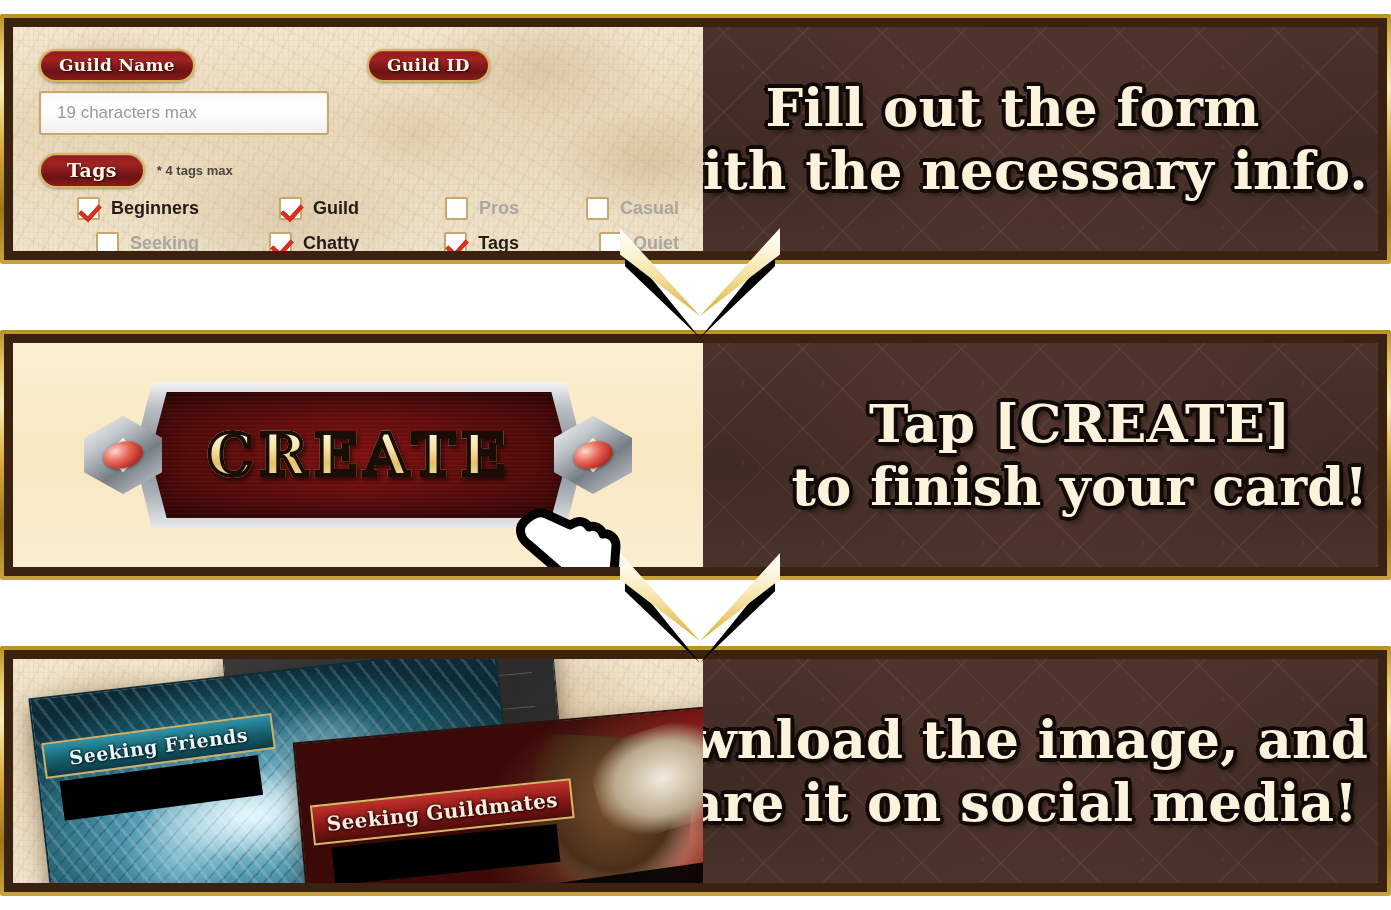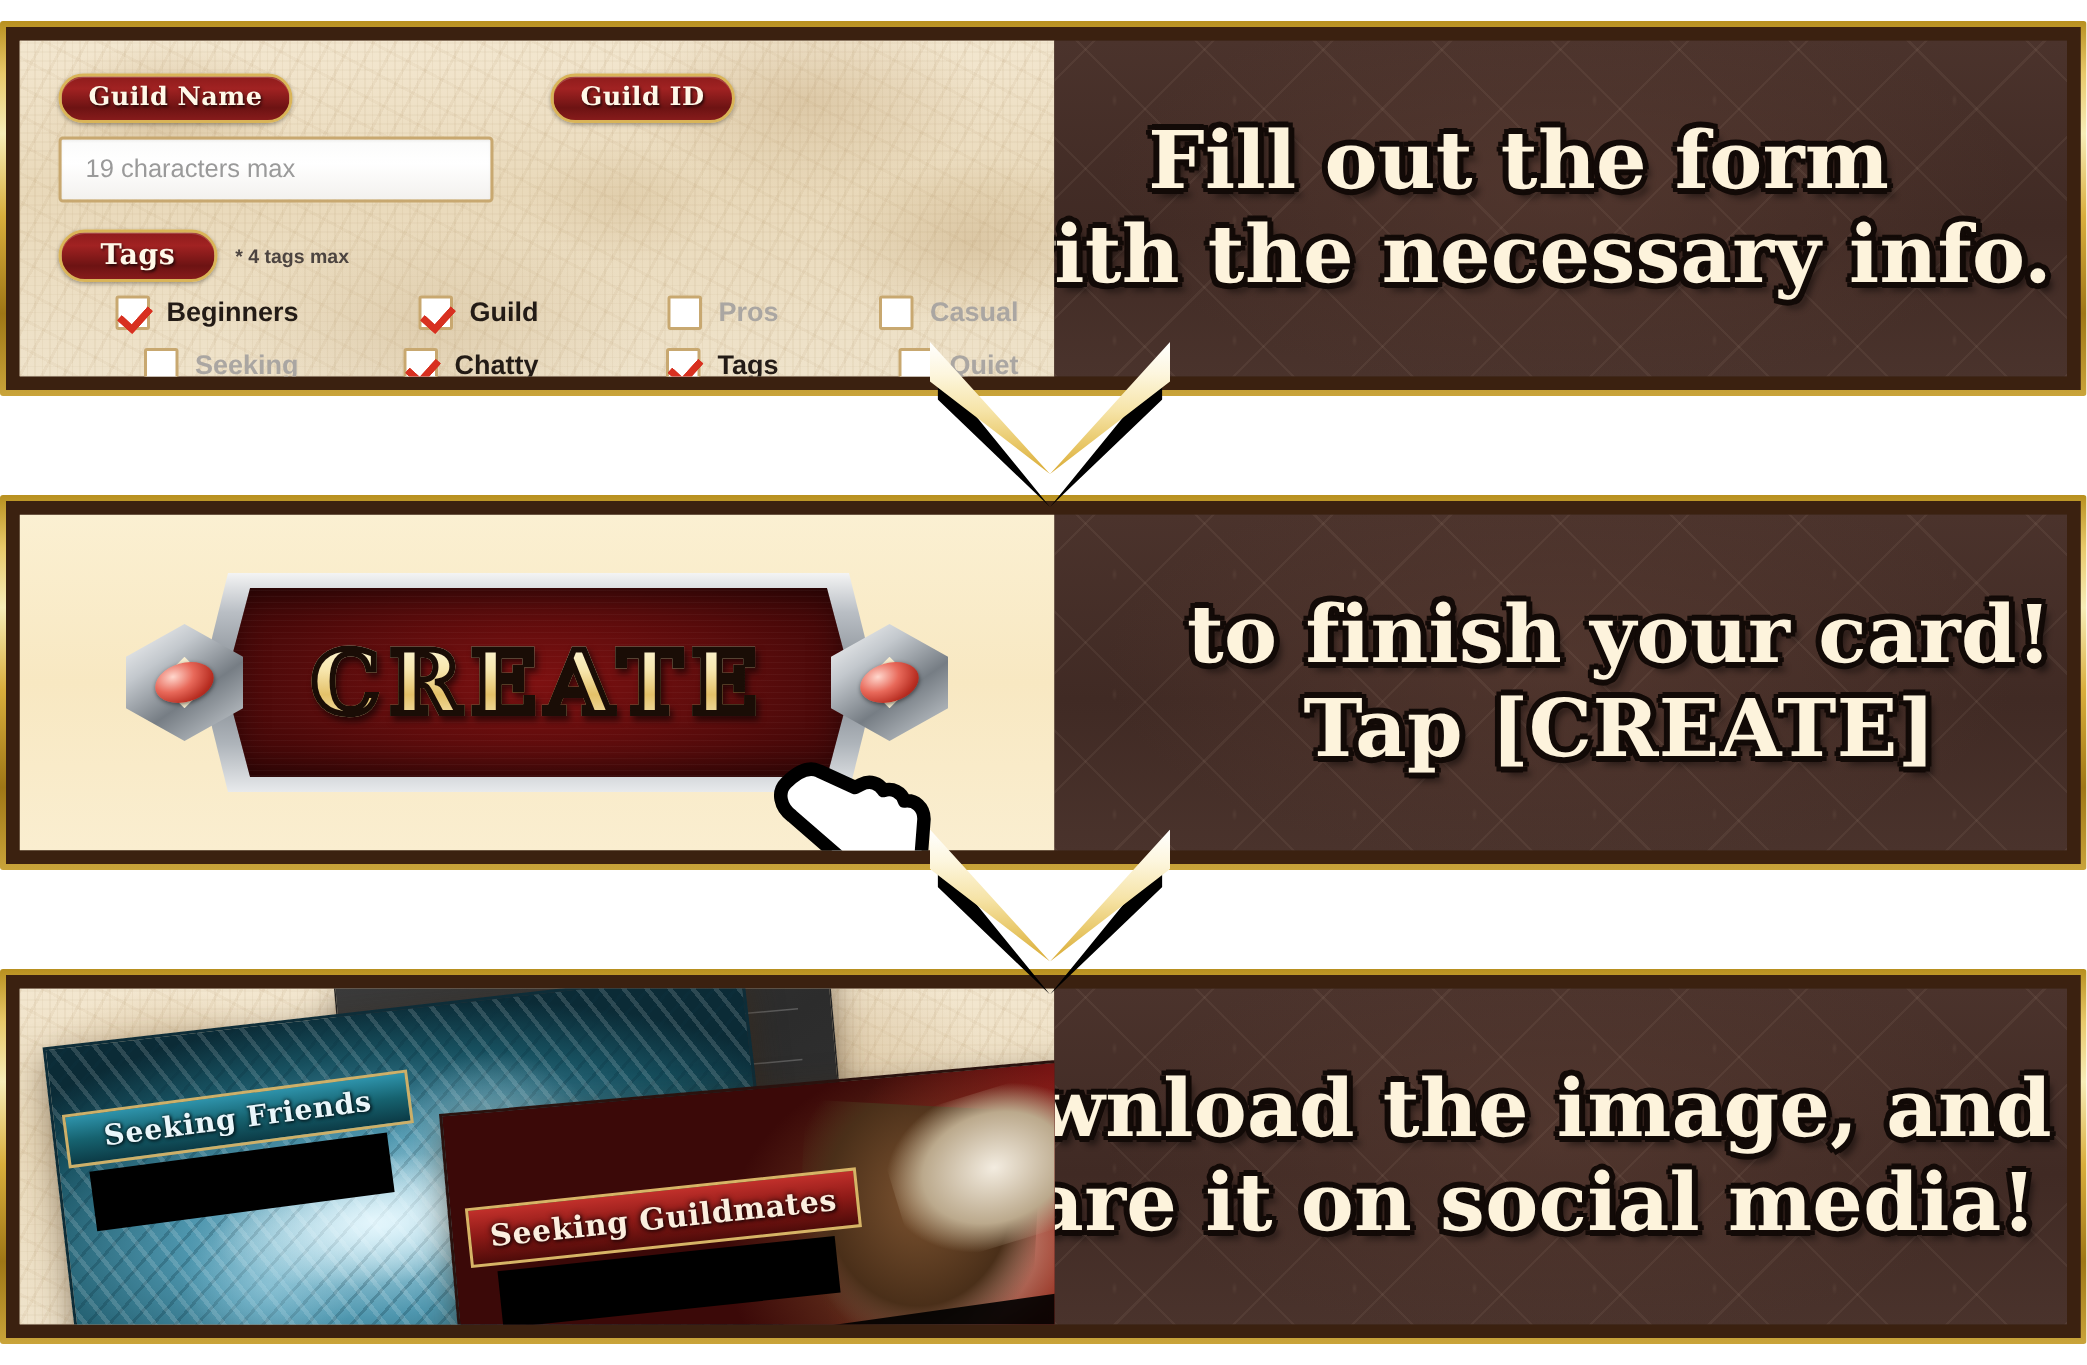--- a/index.html
+++ b/index.html
@@ -482,22 +482,22 @@
             </div>
             <svg class="hand-cursor" viewBox="0 0 116 118">
               <path d="M16 30 C10 36 12 46 20 52 L50 78 C44 82 40 90 42 98 C45 110 58 116 72 114 C90 111 104 98 106 80 L108 54 C108 46 102 41 95 42 C93 36 87 33 81 35 C78 30 72 28 66 31 L62 33 L38 22 C30 18 22 24 16 30 Z" fill="#ffffff" stroke="#000000" stroke-width="9" stroke-linejoin="round"></path>
             </svg>
           </div>
         </div>
       </div>
 
       <div class="pane-right">
         <div class="caption">
+          <span class="line">Tap [CREATE]</span>
           <span class="line">to finish your card!</span>
-          <span class="line">Tap [CREATE]</span>
         </div>
       </div>
 
     </div>
   </div>
 
   <div class="arrow-wrap" id="arrow2">
     <div class="arrow-shadow"></div>
     <div class="arrow-v"></div>
   </div>

